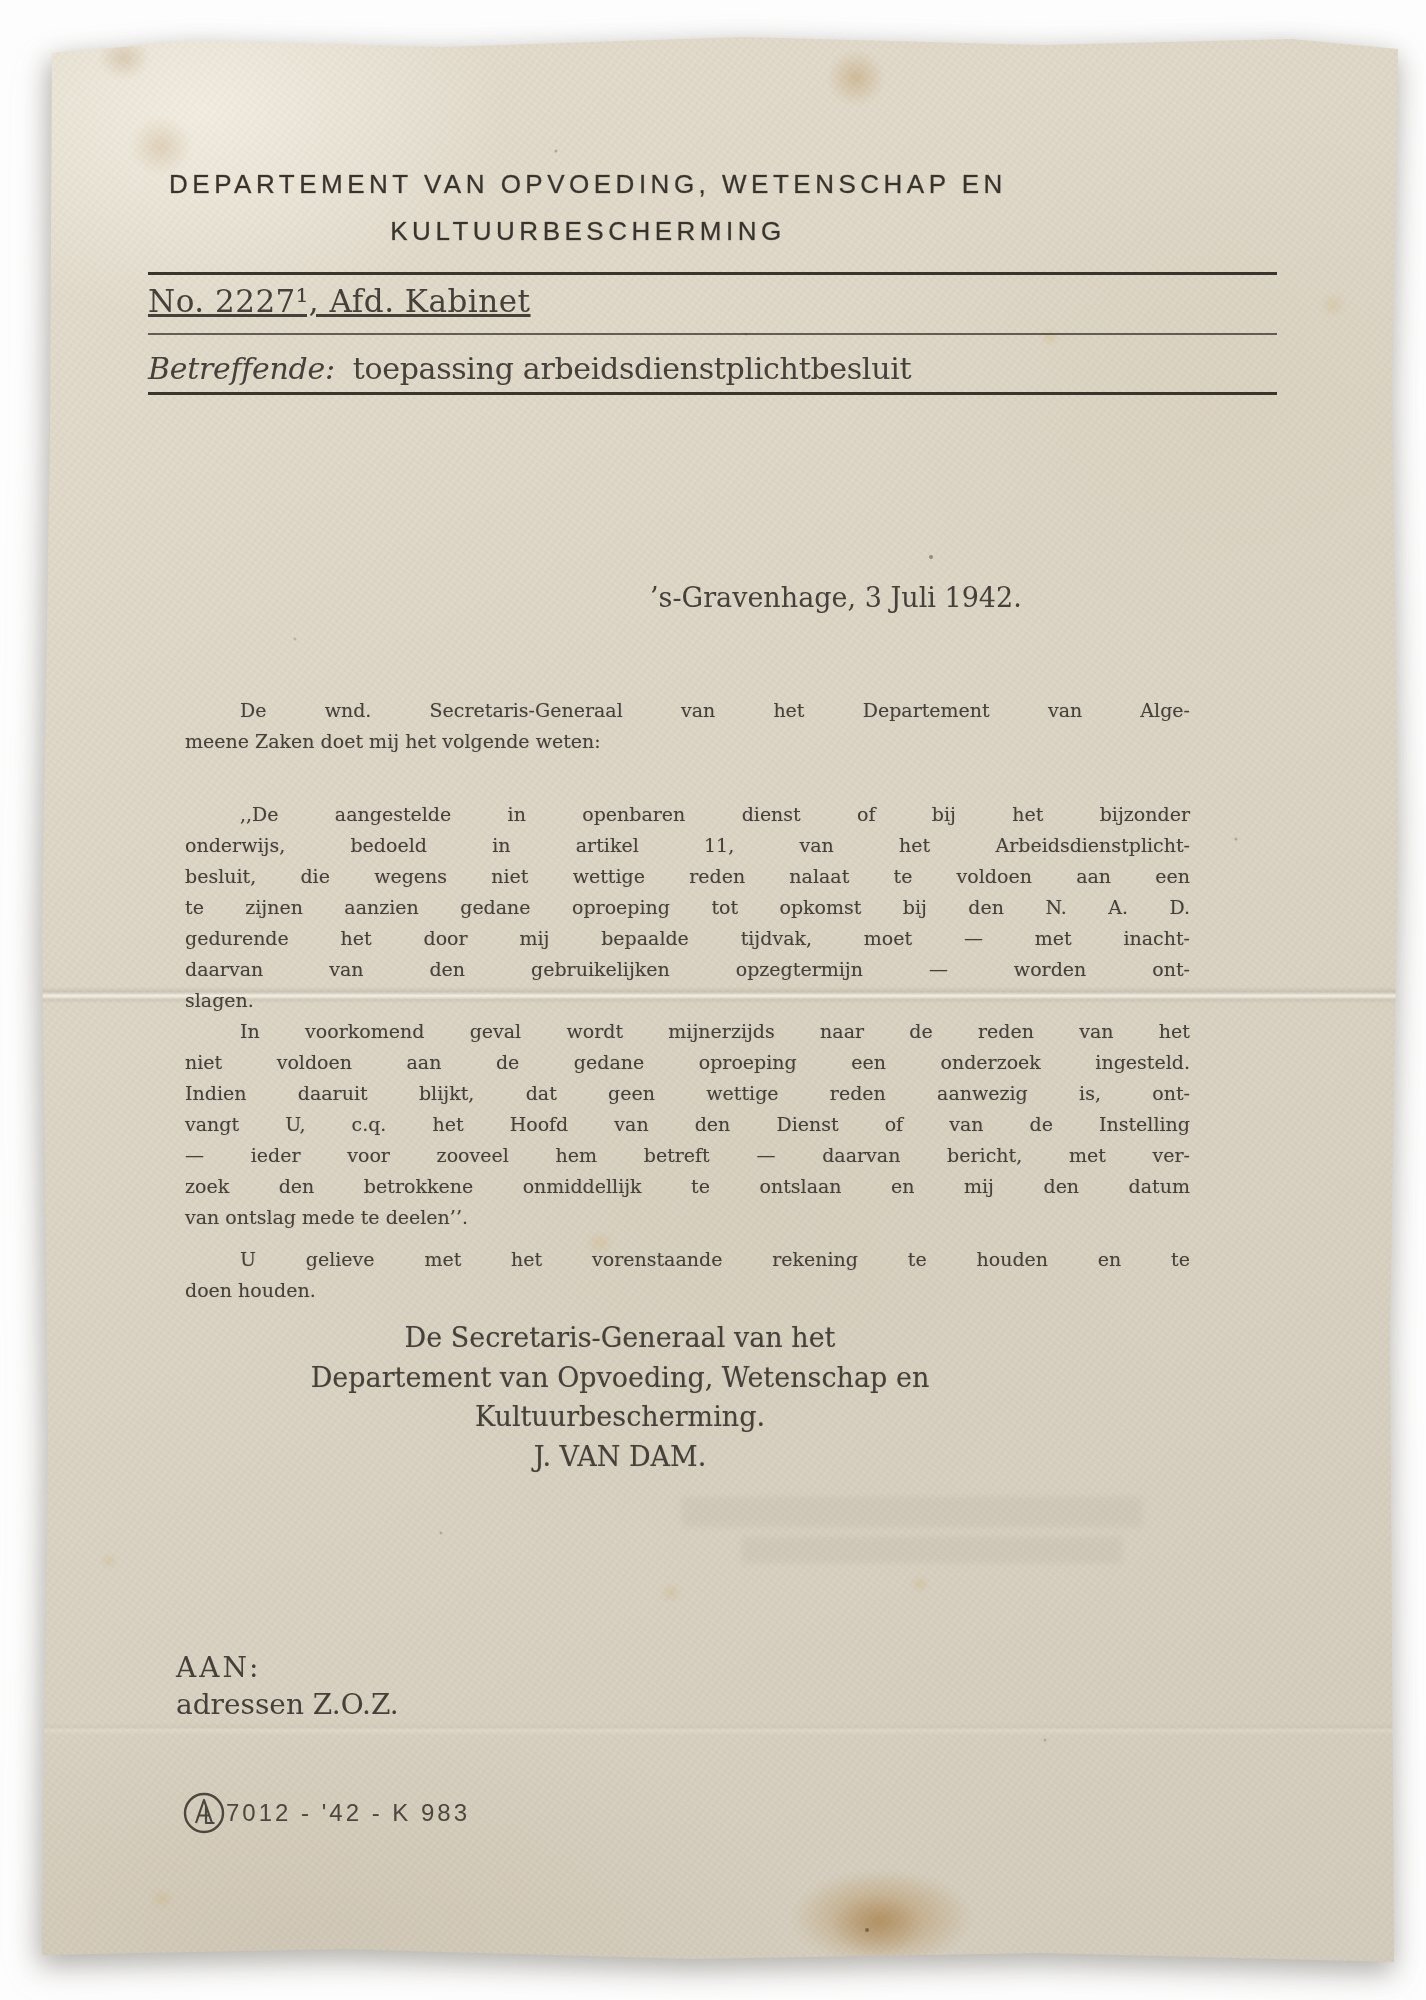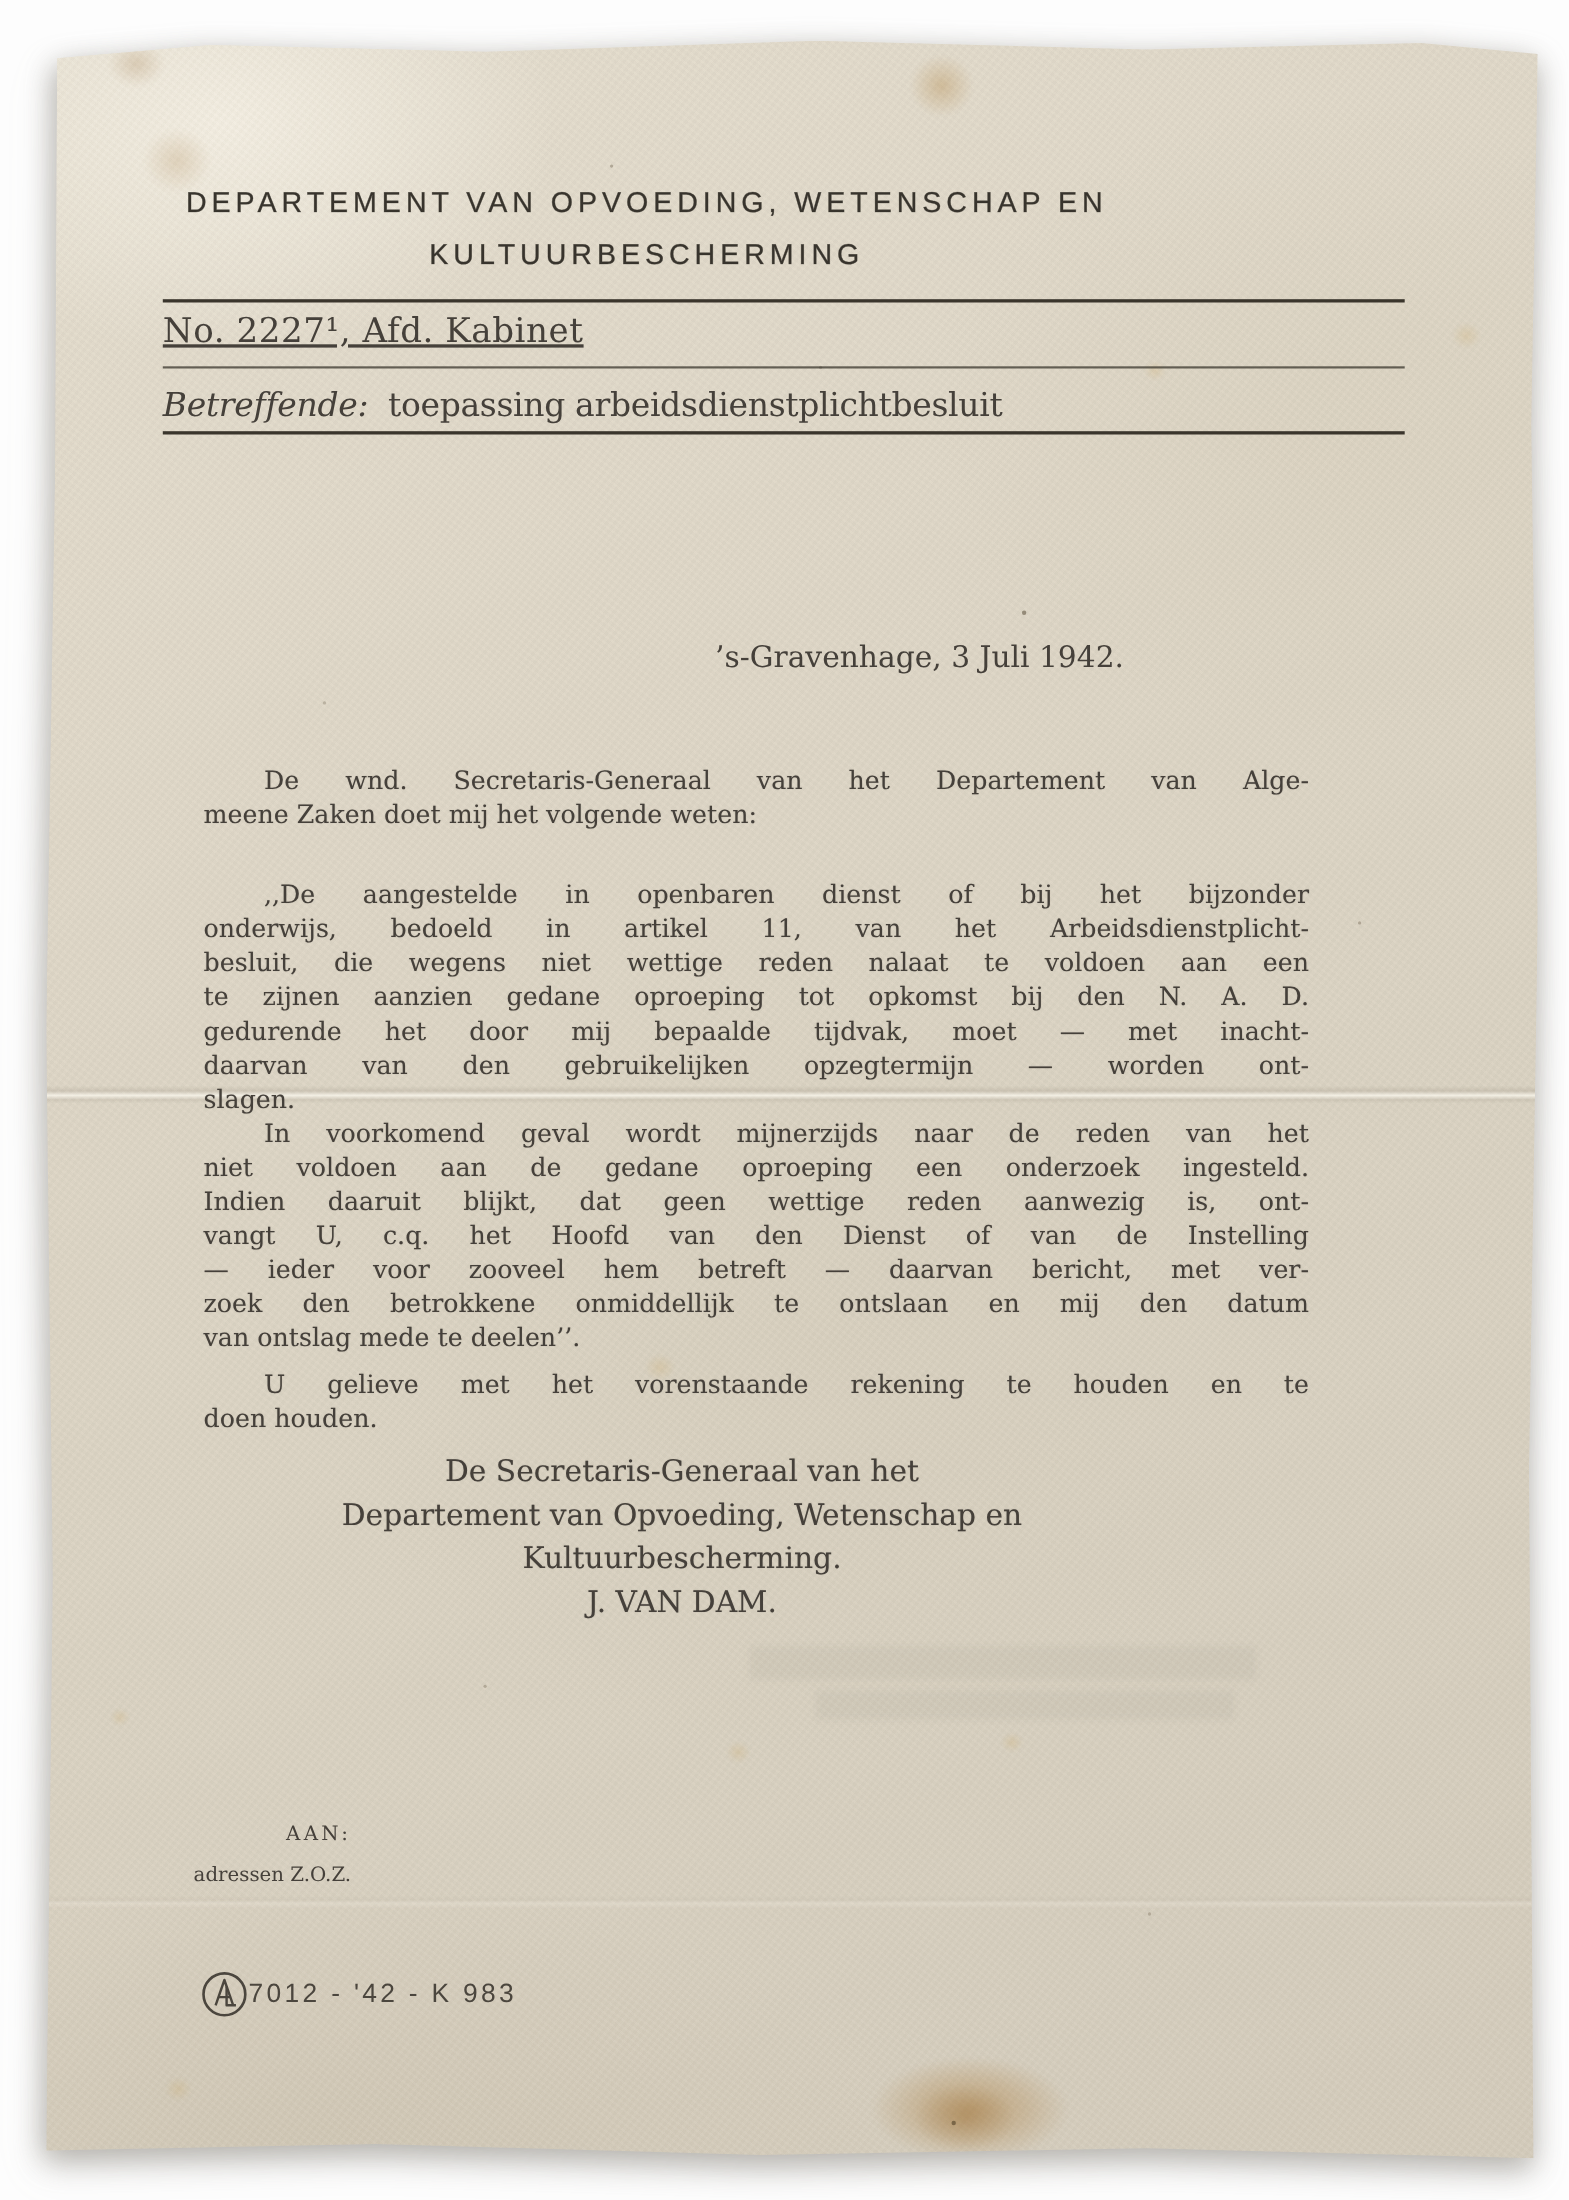--- a/index.html
+++ b/index.html
@@ -97,37 +97,37 @@
   .subject-line{
     position:absolute;left:106px;top:315px;font-size:30px;line-height:38px;
     color:#45403a;letter-spacing:-0.3px;
   }
   .subject-label{font-style:italic;margin-right:18px;}
   .dateline{
     position:absolute;left:608px;top:547px;font-size:27px;color:#45403a;
   }
   .letter-body{
     position:absolute;left:143px;top:660px;width:1005px;
-    font-size:23px;color:#45403a;
+    font-size:19px;color:#45403a;
     text-shadow:0 0 1px rgba(69,64,58,0.3);
   }
   .para{line-height:31px;}
   .para + .para{margin-top:42px;}
   .para:nth-child(3){margin-top:0;}
   .para:nth-child(4){margin-top:11px;}
   .line{text-align:justify;text-align-last:justify;white-space:normal;}
   .line.first{padding-left:55px;}
   .line.last{text-align-last:left;}
   .signature{
     position:absolute;left:143px;top:1283px;width:870px;text-align:center;
     font-size:27px;line-height:39.5px;color:#45403a;
     text-shadow:0 0 1px rgba(69,64,58,0.3);
   }
   .addressee{
-    position:absolute;left:134px;top:1614px;font-size:18px;line-height:37px;color:#45403a;text-align:right;
+    position:absolute;left:134px;top:1614px;font-size:28px;line-height:37px;color:#45403a;
   }
   .addressee-label{letter-spacing:3px;}
   .printer{
     position:absolute;left:140px;top:1756px;display:flex;align-items:center;gap:0;
     color:#4b463e;
   }
   .printer-code{
     font-family:"Liberation Sans", sans-serif;font-size:24px;letter-spacing:3px;
   }
   .printer svg{display:block;}

